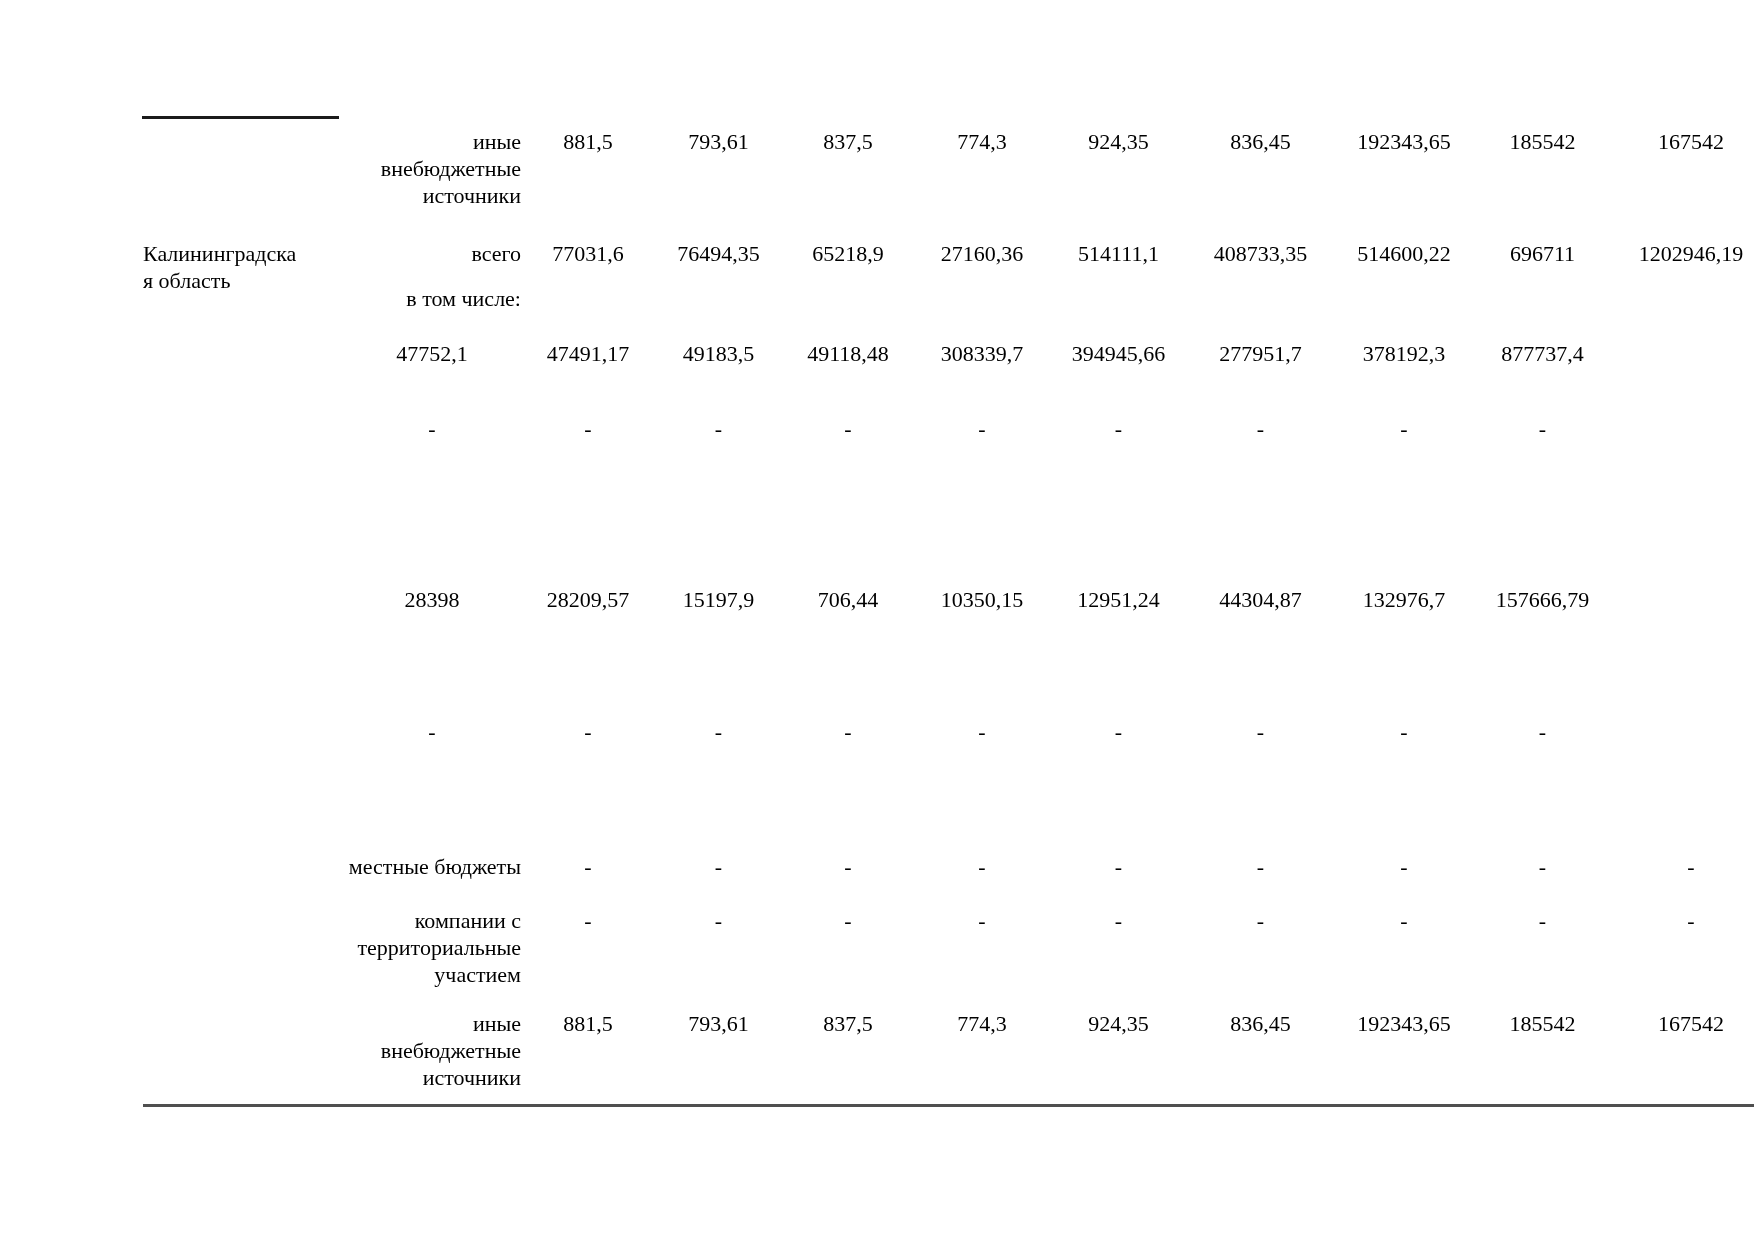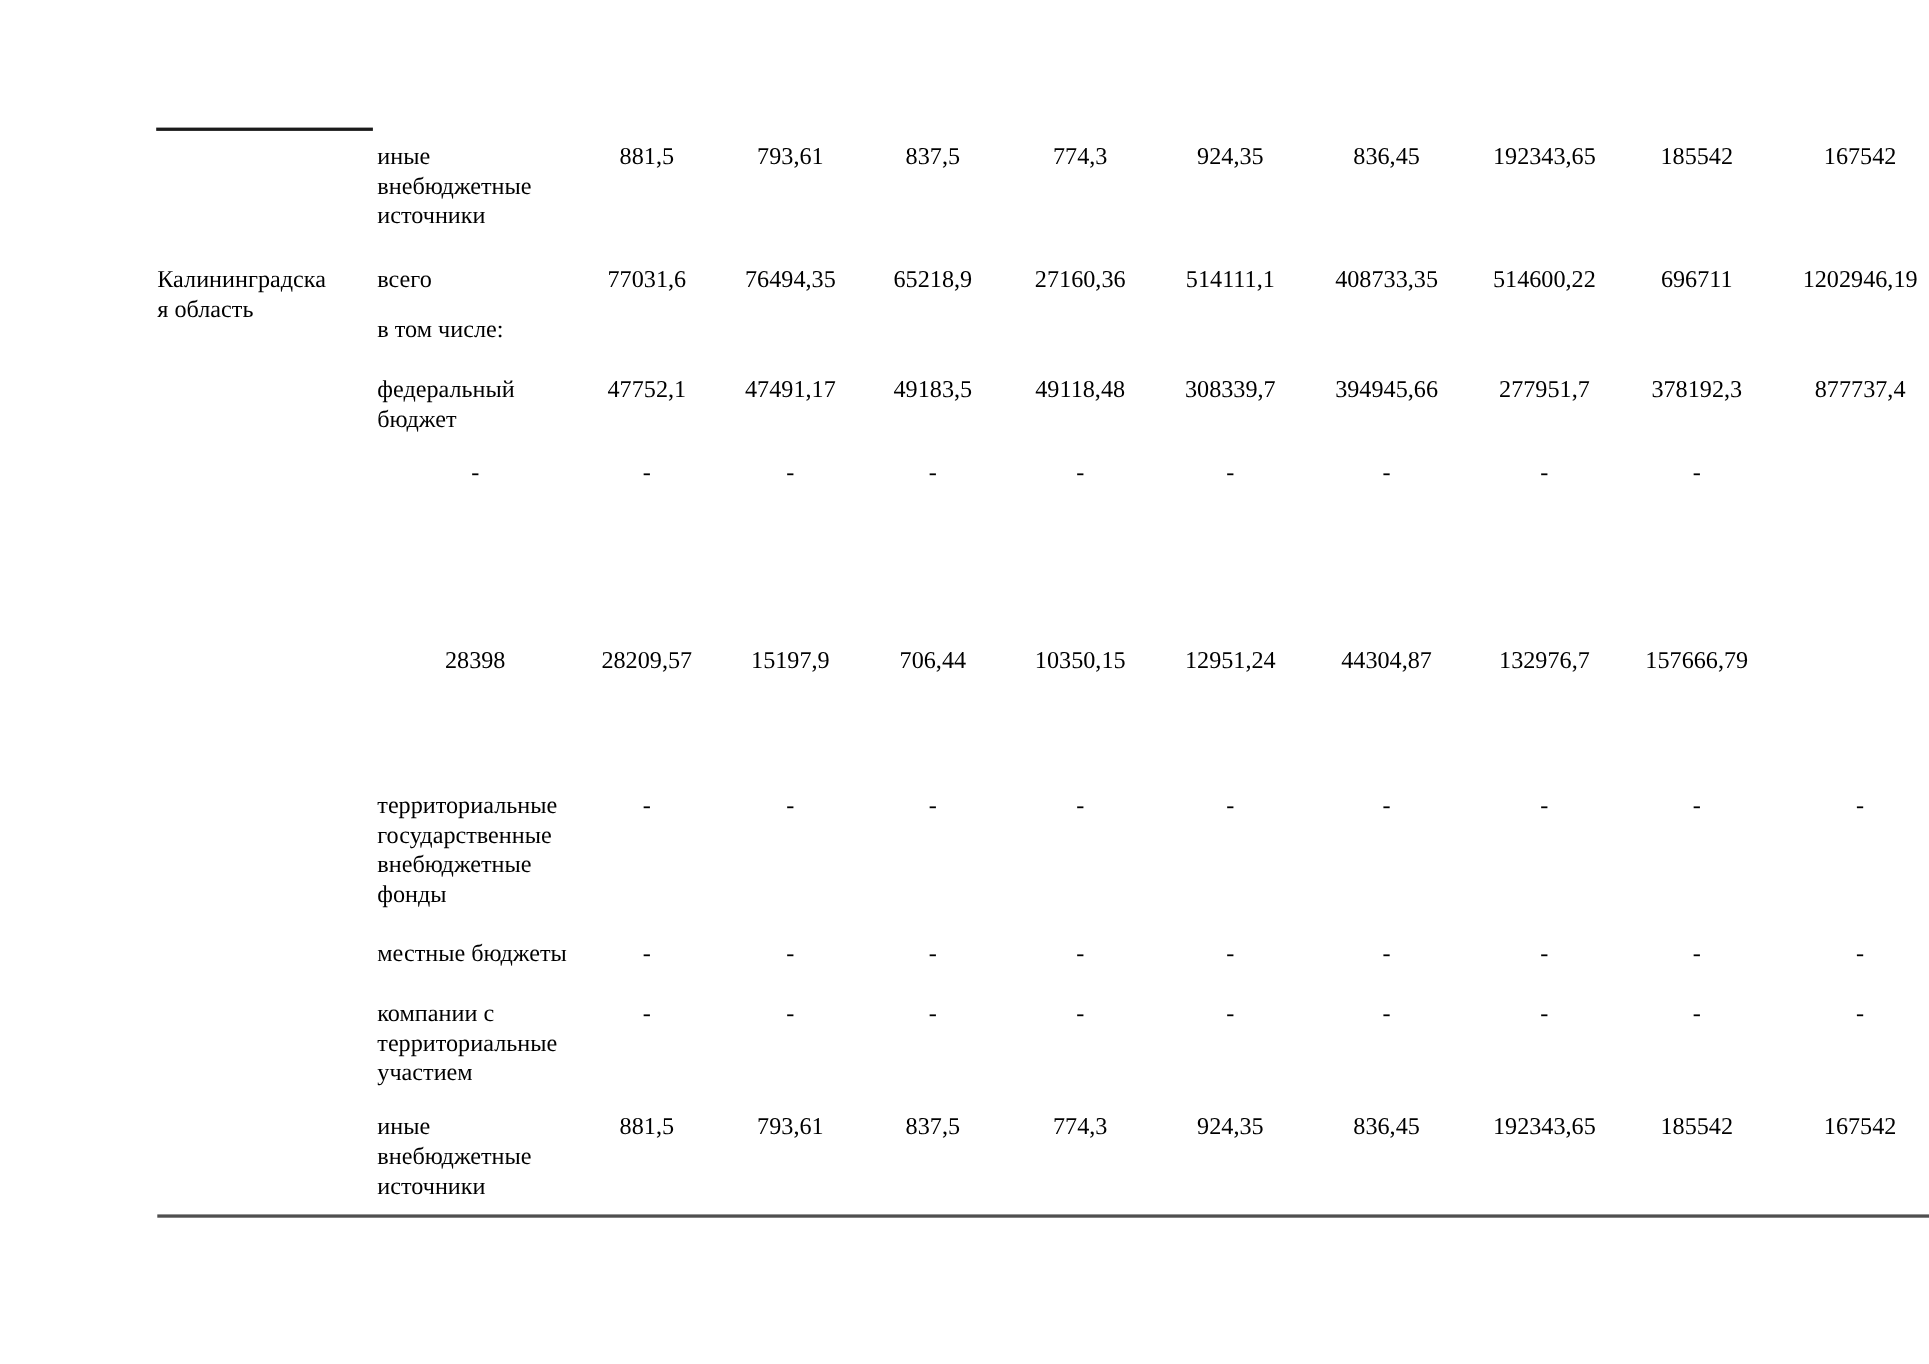--- a/index.html
+++ b/index.html
@@ -34,21 +34,21 @@
     left: 143px;
     display: grid;
     grid-template-columns: 200px 178px 134px 127px 132px 136px 137px 147px 140px 137px 160px;
     align-items: start;
   }
   .cell { white-space: normal; }
   .cell.region {
     padding-right: 39px;
     word-break: break-all;
   }
-  .cell.label { text-align: left; }
+  .cell.label { text-align: right; }
   .cell.num { text-align: center; }
 </style>
 </head>
 <body>
 
 <div class="page">
   <div class="rule rule-top"></div>
   <div id="table-body">
       <div class="trow" style="top: 128px;">
         <div class="cell region"></div>
@@ -75,21 +75,20 @@
         <div class="cell num">514600,22</div>
         <div class="cell num">696711</div>
         <div class="cell num">1202946,19</div>
       </div>
       <div class="trow" style="top: 285px;">
         <div class="cell region"></div>
         <div class="cell label">в том числе:</div>
       </div>
       <div class="trow" style="top: 340px;">
         <div class="cell region"></div>
-        <div class="cell label">федеральный бюджет</div>
         <div class="cell num">47752,1</div>
         <div class="cell num">47491,17</div>
         <div class="cell num">49183,5</div>
         <div class="cell num">49118,48</div>
         <div class="cell num">308339,7</div>
         <div class="cell num">394945,66</div>
         <div class="cell num">277951,7</div>
         <div class="cell num">378192,3</div>
         <div class="cell num">877737,4</div>
       </div>
@@ -112,21 +111,20 @@
         <div class="cell num">15197,9</div>
         <div class="cell num">706,44</div>
         <div class="cell num">10350,15</div>
         <div class="cell num">12951,24</div>
         <div class="cell num">44304,87</div>
         <div class="cell num">132976,7</div>
         <div class="cell num">157666,79</div>
       </div>
       <div class="trow" style="top: 718px;">
         <div class="cell region"></div>
-        <div class="cell label">территориальные государственные внебюджетные фонды</div>
         <div class="cell num">-</div>
         <div class="cell num">-</div>
         <div class="cell num">-</div>
         <div class="cell num">-</div>
         <div class="cell num">-</div>
         <div class="cell num">-</div>
         <div class="cell num">-</div>
         <div class="cell num">-</div>
         <div class="cell num">-</div>
       </div>

